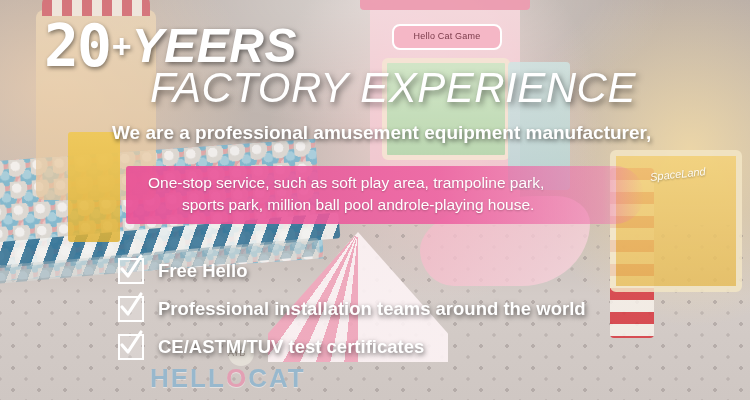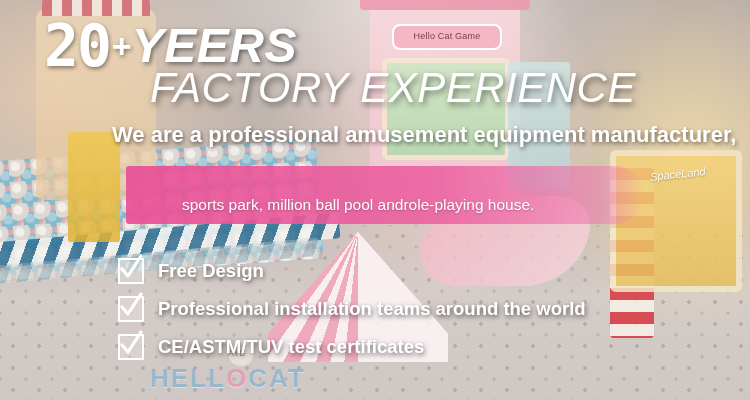--- a/index.html
+++ b/index.html
@@ -254,21 +254,21 @@
     font-weight: normal;
     font-style: italic;
     color: #ffffff;
     letter-spacing: .5px;
     text-shadow: 2px 3px 6px rgba(0,0,0,.5);
     white-space: nowrap;
   }
   .subline {
     position: absolute;
     left: 112px; top: 122px;
-    font-size: 22px;
+    font-size: 19px;
     font-weight: bold;
     color: #ffffff;
     text-shadow: 1px 2px 4px rgba(0,0,0,.55);
     white-space: nowrap;
   }
   .pink-band {
     position: absolute;
     left: 126px; top: 166px;
     width: 518px; height: 58px;
     background: linear-gradient(90deg, rgba(233,79,150,0.92) 0%, rgba(236,96,160,0.88) 60%, rgba(239,120,175,0.55) 92%, rgba(239,120,175,0) 100%);
@@ -353,32 +353,33 @@
       <span class="num20">20</span>
       <span class="plus">+</span>
       <span class="yeers">YEERS</span>
     </div>
 
     <div class="factory">FACTORY EXPERIENCE</div>
 
     <div class="subline">We are a professional amusement equipment manufacturer,</div>
 
     <div class="pink-band">
+      <div class="line l1">One-stop service, such as soft play area, trampoline park,</div>
       <div class="line l2">sports park, million ball pool androle-playing house.</div>
     </div>
 
     <div class="checks">
 
       <div class="check-row first">
         <span class="checkbox">
           <svg width="26" height="30" viewBox="0 0 26 30" aria-hidden="true">
             <path d="M4 16 L10 23 L23 3" fill="none" stroke="#ffffff" stroke-width="3.2" stroke-linecap="round" stroke-linejoin="round"></path>
           </svg>
         </span>
-        <span class="check-label">Free Design</span>
+        <span class="check-label">Free Hello</span>
       </div>
 
       <div class="check-row second">
         <span class="checkbox">
           <svg width="26" height="30" viewBox="0 0 26 30" aria-hidden="true">
             <path d="M4 16 L10 23 L23 3" fill="none" stroke="#ffffff" stroke-width="3.2" stroke-linecap="round" stroke-linejoin="round"></path>
           </svg>
         </span>
         <span class="check-label">Professional installation teams around the world</span>
       </div>

